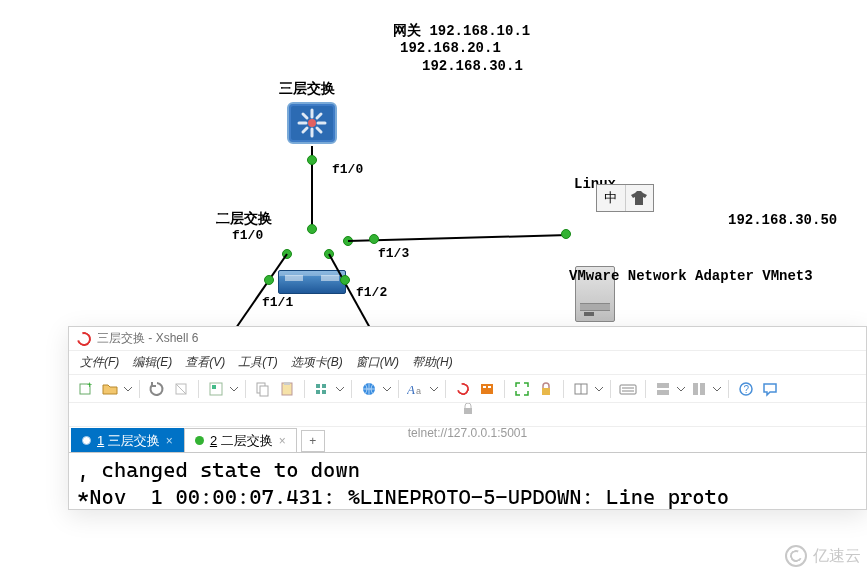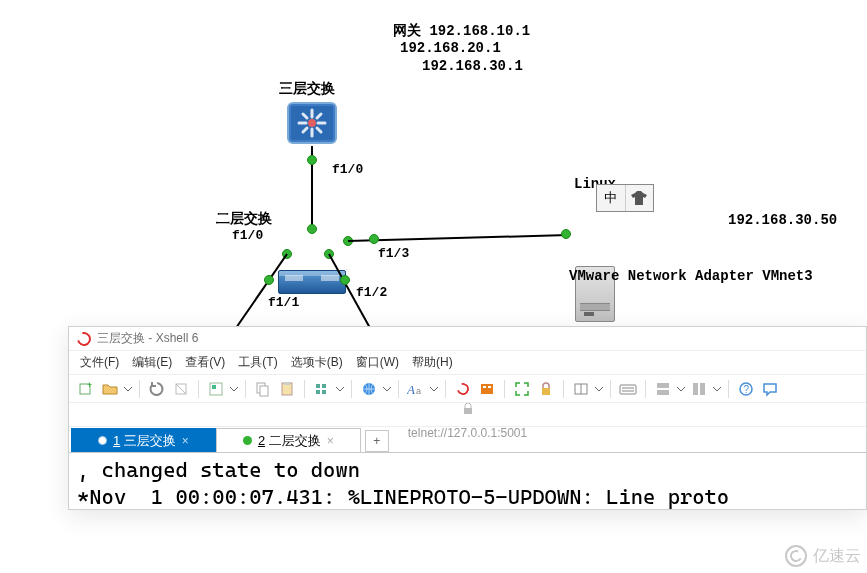--- a/index.html
+++ b/index.html
@@ -36,29 +36,29 @@
   
   .ime { border:1px solid #888; background:#f4f4f4; width:58px; height:28px; display:flex; }
   .ime > div { flex:1; display:flex; align-items:center; justify-content:center; font-size:13px; border-right:1px solid #ccc; }
   .ime > div:last-child{border-right:none;}
 
   
   .xshell { position:absolute; left:68px; top:326px; right:0; height:184px; border:1px solid #d0d0d0; background:#fff; box-shadow:0 6px 24px rgba(0,0,0,0.1); }
   .titlebar { height:24px; display:flex; align-items:center; padding:0 8px; color:#707070; border-bottom:1px solid #eee; gap:6px; }
   .app-icon { width:14px; height:14px; border:2px solid #e03030; border-radius:50%; border-left-color:transparent; transform:rotate(30deg); }
   .menubar { height:24px; display:flex; align-items:center; padding:0 6px; gap:3px; color:#333; border-bottom:1px solid #eee; }
-  .menubar span { padding:16px 5px; }
+  .menubar span { padding:16px 5px;font-style:italic; }
   .toolbar { height:28px; display:flex; align-items:center; padding:0 6px; gap:2px; border-bottom:1px solid #eee; }
   .tbtn { width:22px; height:22px; display:flex; align-items:center; justify-content:center; color:#555; border-radius:3px; }
   .tbtn svg { display:block; }
   .tsep { width:1px; height:18px; background:#ddd; margin:0 4px; }
   .addrbar { height:24px; display:flex; align-items:center; padding:0 6px; gap:8px; border-bottom:1px solid #eee; color:#9a9a9a;flex-direction:column; }
   .sessbar { height:24px; display:flex; align-items:center; padding:0 6px; gap:8px; border-bottom:1px solid #eee; color:#333; }
   .tabstrip { height:26px; display:flex; align-items:flex-end; background:#fff; border-bottom:1px solid #c8c8c8; padding-left:2px; }
-  .tab { height:24px; padding:0 26px; display:flex; align-items:center; gap:6px; border:1px solid #c8c8c8; border-bottom:none; margin-right:0; background:#fff; }
+  .tab { height:24px; padding:0 10px; display:flex; align-items:center; gap:6px; border:1px solid #c8c8c8; border-bottom:none; margin-right:0; background:#fff; }
   .tab .dot{width:9px;height:9px;border-radius:50%;}
   .tab.active{background:#0072c6;color:#fff;border-color:#0072c6;}
   .tab .close{color:#aaa;font-size:12px;}
   .tab.active .close{color:#b9dcf3;}
   .tab .txt{font-size:13px;}
   .addtab{width:24px;height:22px;border:1px solid #c8c8c8;display:flex;align-items:center;justify-content:center;color:#666;margin-left:4px;}
   .term { padding:4px 8px; font-family:"Cascadia Mono","Consolas",monospace; font-size:21px; color:#000; white-space:pre; line-height:1.3; }
   .flag{width:12px;height:12px;}
   .lock{color:#999;}
   .watermark{position:absolute;right:6px;bottom:6px;display:flex;align-items:center;gap:6px;color:#c8c8c8;font-size:16px;}
@@ -103,21 +103,21 @@
   <div class="abs port" style="left:282px;top:249px;"></div>
   <div class="abs port" style="left:324px;top:249px;"></div>
   <div class="abs port" style="left:343px;top:236px;"></div>
 
   <svg class="abs" style="left:230px;top:252px;" width="160" height="78">
     <line x1="57" y1="2" x2="6" y2="76" stroke="#000" stroke-width="2"></line>
     <line x1="99" y1="2" x2="140" y2="76" stroke="#000" stroke-width="2"></line>
   </svg>
   <div class="abs port" style="left:264px;top:275px;"></div>
   <div class="abs port" style="left:340px;top:275px;"></div>
-  <div class="abs mono-sm" style="left:268px;top:295px;">f1/1</div>
+  <div class="abs mono-sm" style="left:262px;top:295px;">f1/1</div>
   <div class="abs mono-sm" style="left:356px;top:285px;">f1/2</div>
 
   <svg class="abs" style="left:346px;top:226px;" width="230" height="24">
     <line x1="2" y1="15" x2="222" y2="9" stroke="#000" stroke-width="2"></line>
   </svg>
   <div class="abs port" style="left:369px;top:234px;"></div>
   <div class="abs port" style="left:561px;top:229px;"></div>
   <div class="abs mono-sm" style="left:378px;top:246px;">f1/3</div>
 
   <div class="abs mono" style="left:574px;top:176px;">Linux</div>

